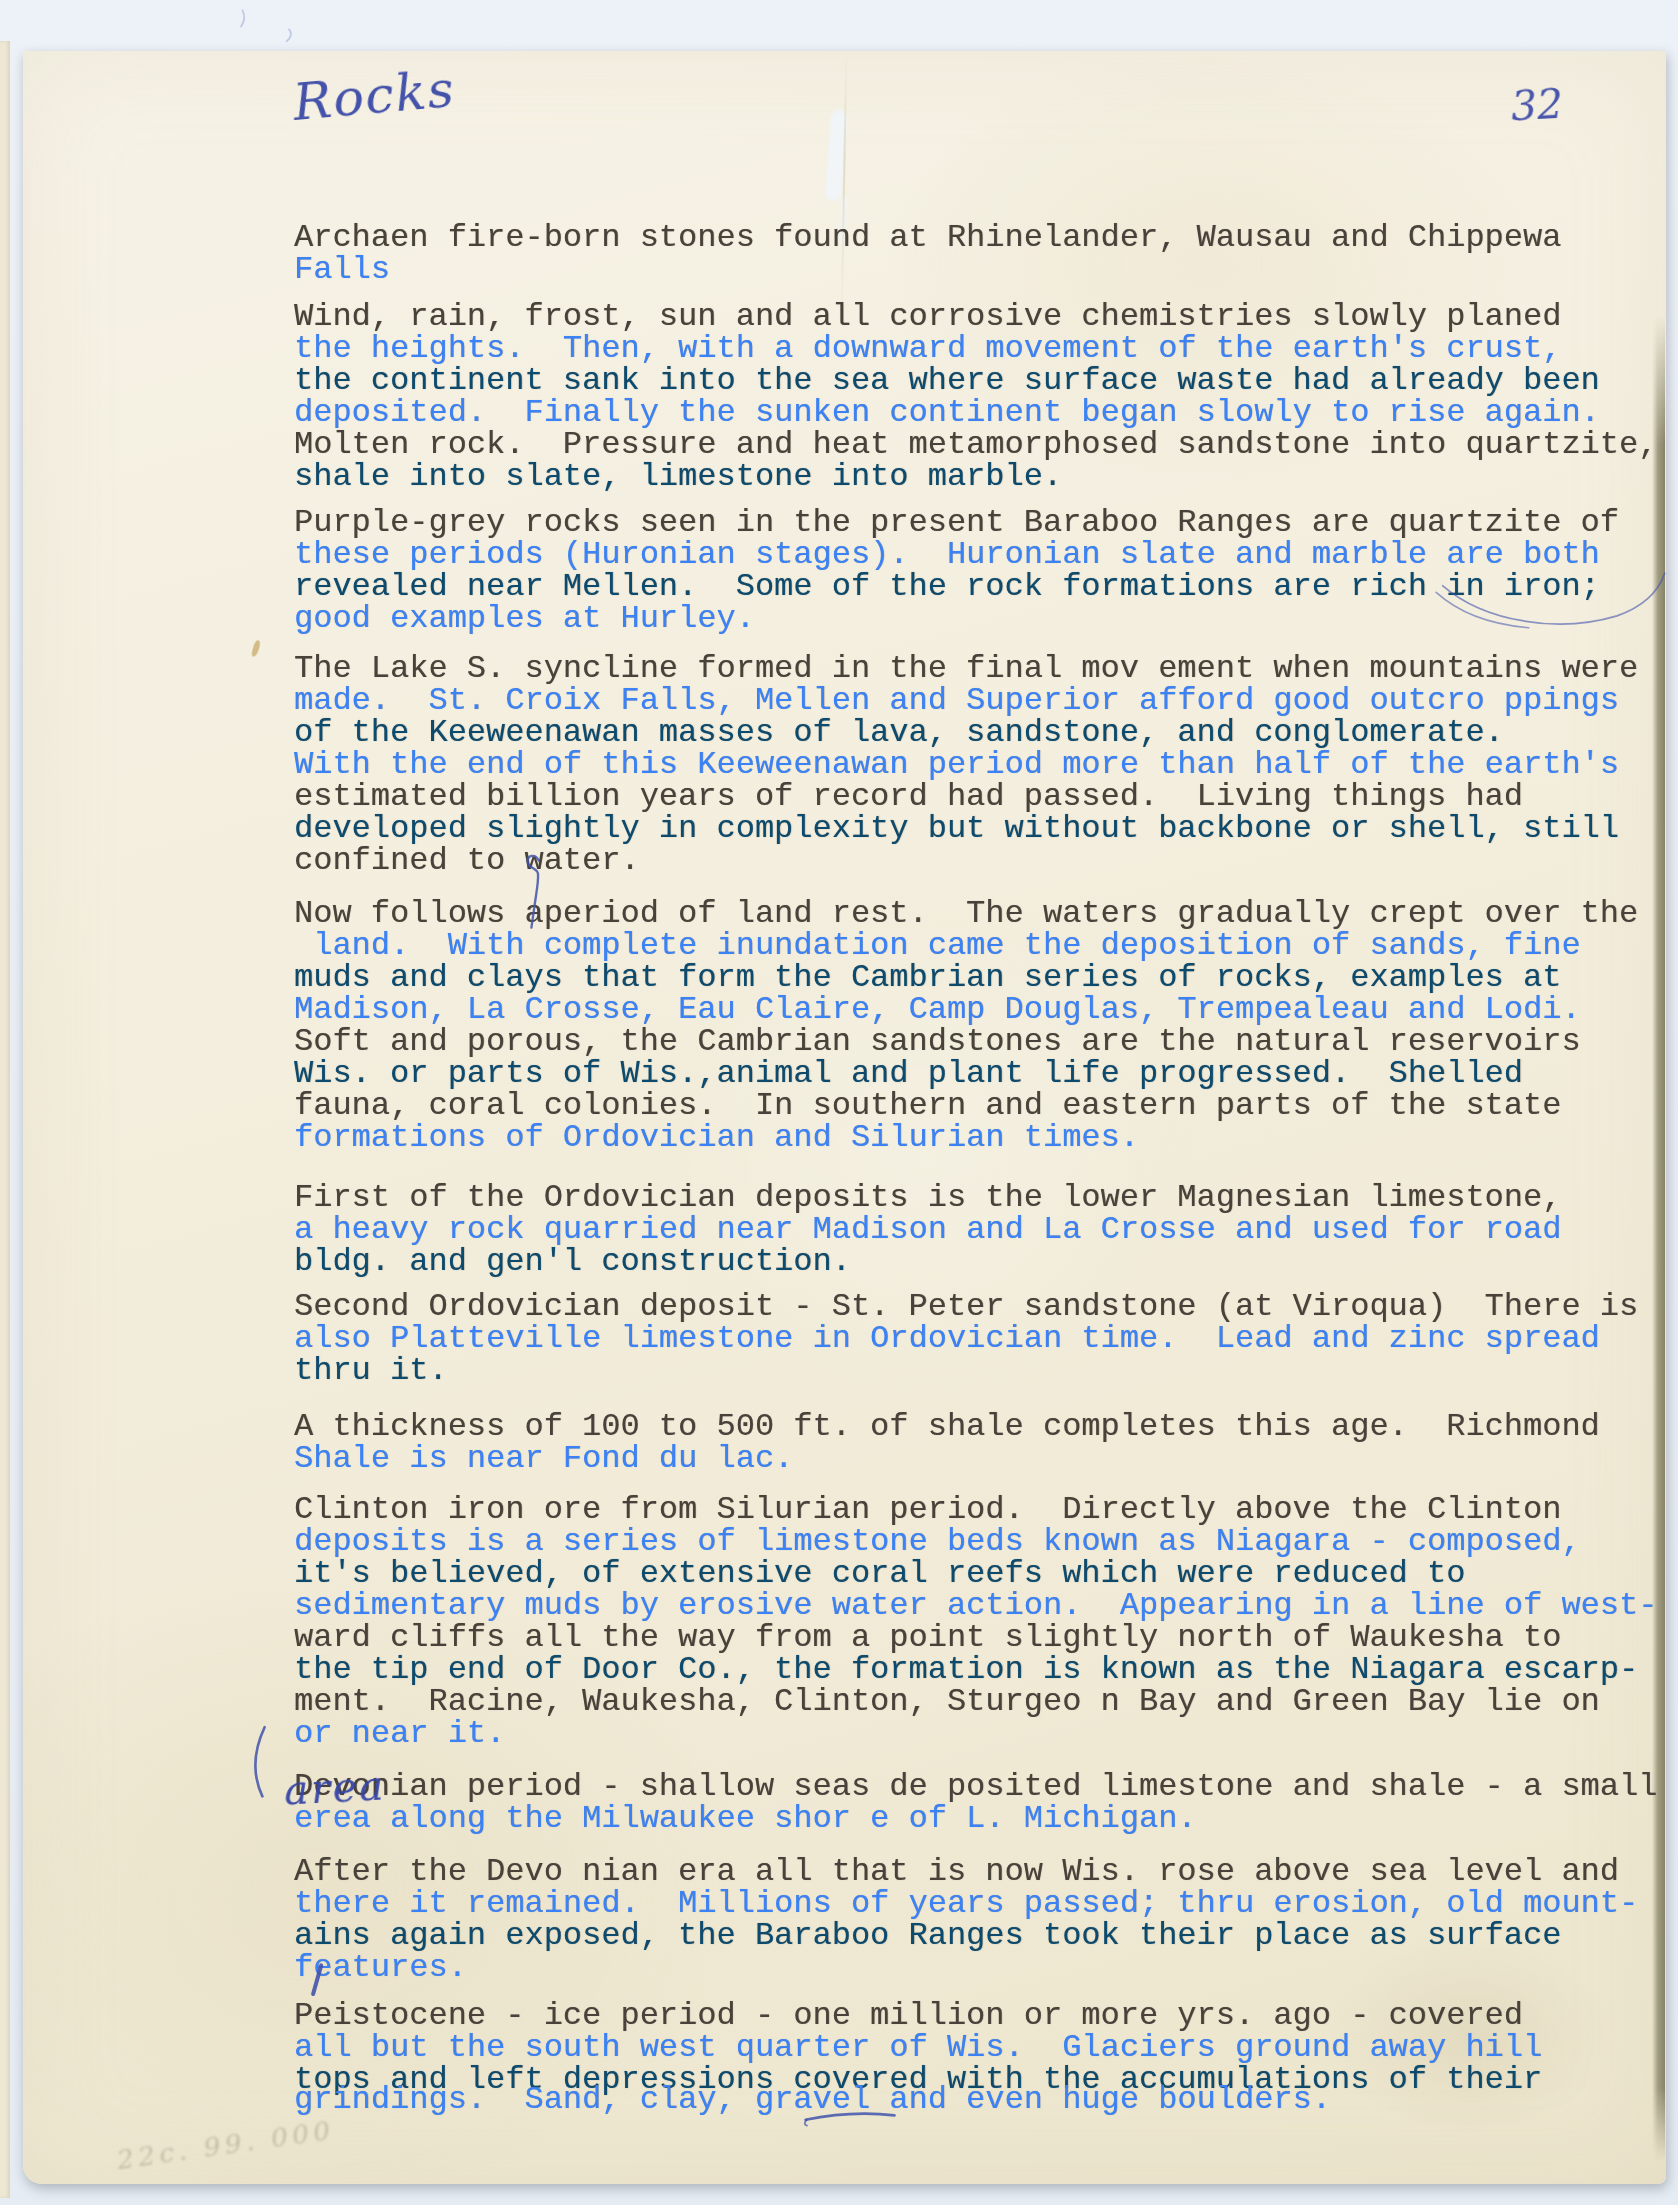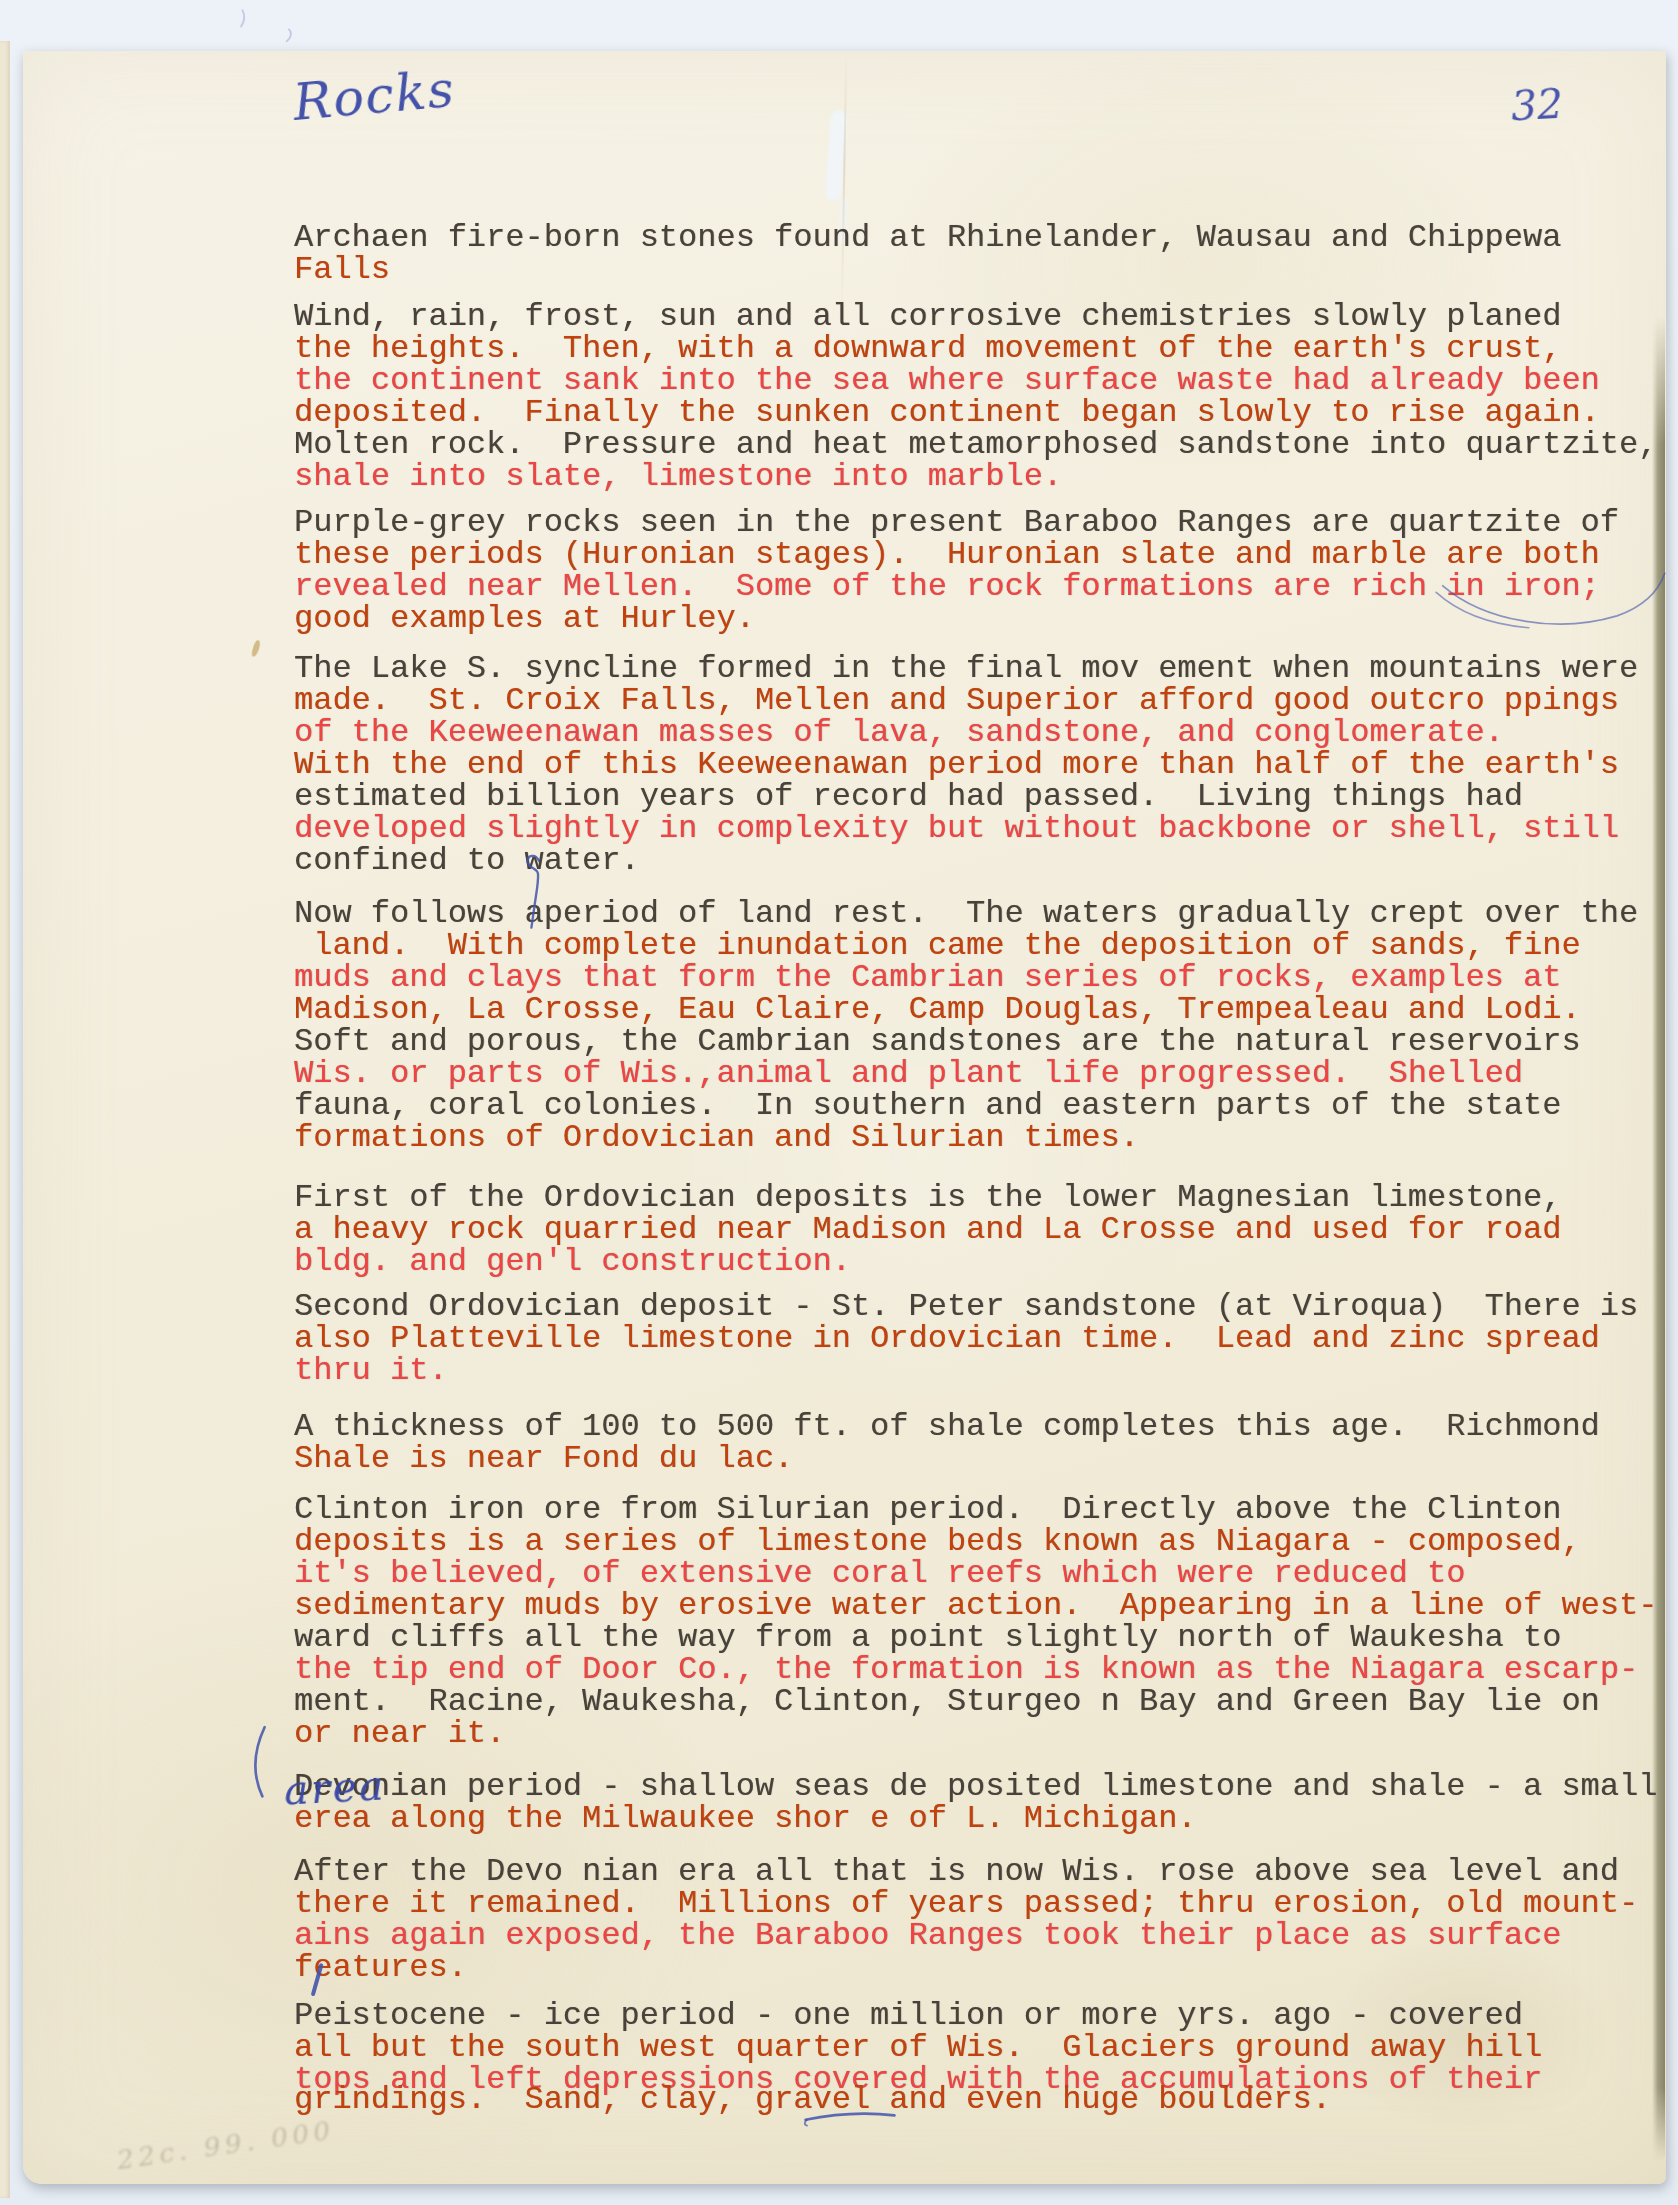--- a/index.html
+++ b/index.html
@@ -53,22 +53,22 @@
   }
   
   .typed {
     position:absolute; left:294px; top:222px;
     font-family:"Liberation Mono","DejaVu Sans Mono",monospace;
     font-size:32px; line-height:32px; color:#48423a;
     text-shadow: 0.4px 0.4px 0.7px rgba(70,64,55,.45);
     filter: blur(0.2px);
   }
   .line { white-space:pre; height:32px; }
-  .para .line:nth-child(2n){ color:#c2410c; }
-  .para .line:nth-child(3n){ color:#ef4444; text-shadow:0.4px 0.4px 1px rgba(70,64,55,.5); }
+  .para .line:nth-child(2n){ color:#3b82f6; }
+  .para .line:nth-child(3n){ color:#0c4a6e; text-shadow:0.4px 0.4px 1px rgba(70,64,55,.5); }
   .line.tight { margin-top:-11.8px; }
   .p0{margin-bottom:15.4px}.p1{margin-bottom:13.2px}.p2{margin-bottom:18.4px}
   .p3{margin-bottom:21px}.p4{margin-bottom:28px}.p5{margin-bottom:13.2px}
   .p6{margin-bottom:24px}.p7{margin-bottom:18.4px}.p8{margin-bottom:21px}
   .p9{margin-bottom:21px}.p10{margin-bottom:16px}.p11{margin-bottom:0}
   
   .hand {
     position:absolute; font-family:"DejaVu Serif",serif; font-style:italic;
     color:#3645a6; filter: blur(0.2px);
   }

